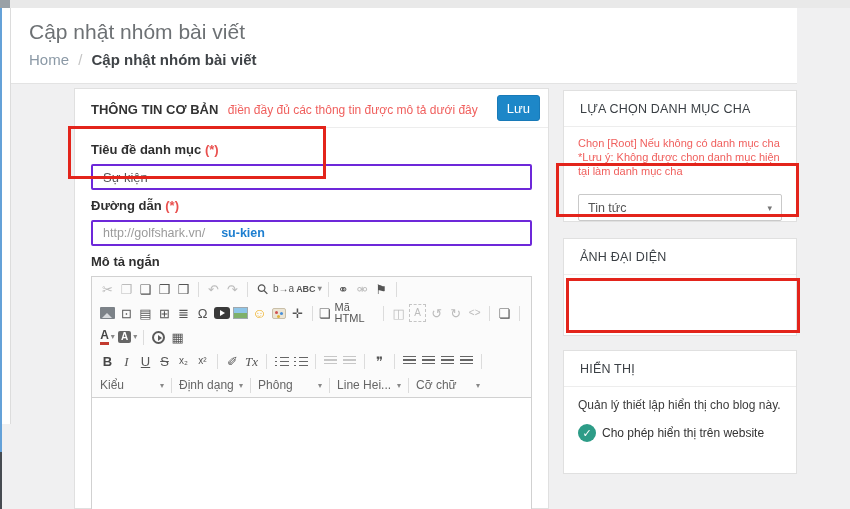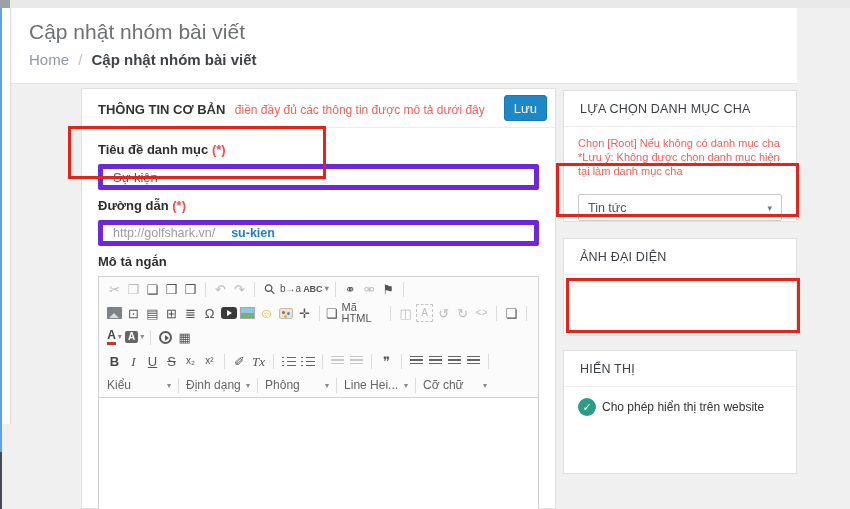--- a/index.html
+++ b/index.html
@@ -19,29 +19,29 @@
   
   .header-band { position:absolute; left:11px; top:8px; width:786px; height:76px; background:#fff; border-bottom:1px solid #e3e3e3; padding:12px 0 0 18px; }
   .page-title { font-size:21px; font-weight:400; color:#6d7174; margin-bottom:7px; }
   .crumbs { font-size:15px; }
   .crumb-home { color:#8b99a6; cursor:pointer; }
   .crumb-sep { color:#c4c4c4; margin:0 5px; }
   .crumb-cur { color:#3f4347; font-weight:700; }
 
   
   .card { position:absolute; background:#fff; border:1px solid #e0e0e0; }
-  .main-card { left:81px; top:88px; width:475px; height:421px; }
+  .main-card { left:74px; top:88px; width:475px; height:421px; }
   .card-head { position:relative; padding:11px 14px 9px 16px; border-bottom:1px solid #ededed; }
   .card-title { font-size:13px; font-weight:700; color:#333; }
   .card-note { font-size:12px; color:#f0605e; margin-left:5px; }
   .btn-save { position:absolute; right:8px; top:6px; min-width:38px; height:26px; background:#1d87c8; color:#fff; border:1px solid #187ab8; border-radius:3px; font-size:13px; font-family:inherit; cursor:pointer; padding:0 9px; }
   .card-body { padding:6px 16px 0 16px; }
   .f-label { display:block; font-size:13px; font-weight:700; color:#2f2f2f; margin:8px 0 7px; }
   .req { color:#e9504e; font-style:normal; font-weight:700; }
-  .text-input { width:100%; height:26px; border:5px solid #6d28d9; border-radius:2px; font-size:13px; color:#555; padding:0 10px; font-family:inherit; background:#fff; }
+  .text-input { width:100%; height:26px; border:2px solid #6d28d9; border-radius:2px; font-size:13px; color:#555; padding:0 10px; font-family:inherit; background:#fff; }
   .slug { display:flex; align-items:center; }
   .slug-prefix { color:#9b9b9b; font-size:12.5px; }
   .slug-value { color:#1e7fd0; font-weight:700; font-size:12.5px; margin-left:16px; cursor:text; }
 
   
   .editor { border:1px solid #d1d1d1; margin-top:2px; height:246px; overflow:hidden; }
   .tb-row { display:flex; align-items:center; height:24px; padding:0 6px; background:#fbfbfb; }
   .tb-btn { min-width:17px; height:18px; display:inline-flex; align-items:center; justify-content:center; margin:0 1px; color:#555; font-size:13px; cursor:pointer; line-height:1; }
   .tb-sep { width:1px; height:15px; background:#dcdcdc; margin:0 5px; }
   .dim { color:#bcbcbc; }
@@ -307,20 +307,21 @@
     </div>
   </div>
 
   <div class="card card2">
     <div class="card-r-head">ẢNH ĐẠI DIỆN</div>
   </div>
 
   <div class="card card3">
     <div class="card-r-head">HIỂN THỊ</div>
     <div class="card3-body">
+      <div class="vis-desc">Quản lý thiết lập hiển thị cho blog này.</div>
       <div class="opt">
         <span class="opt-circle checked">✓</span>
         <span>Cho phép hiển thị trên website</span>
       </div>
     </div>
   </div>
 
   <div class="ann ann1"></div>
   <div class="ann ann2"></div>
   <div class="ann ann3"></div>

